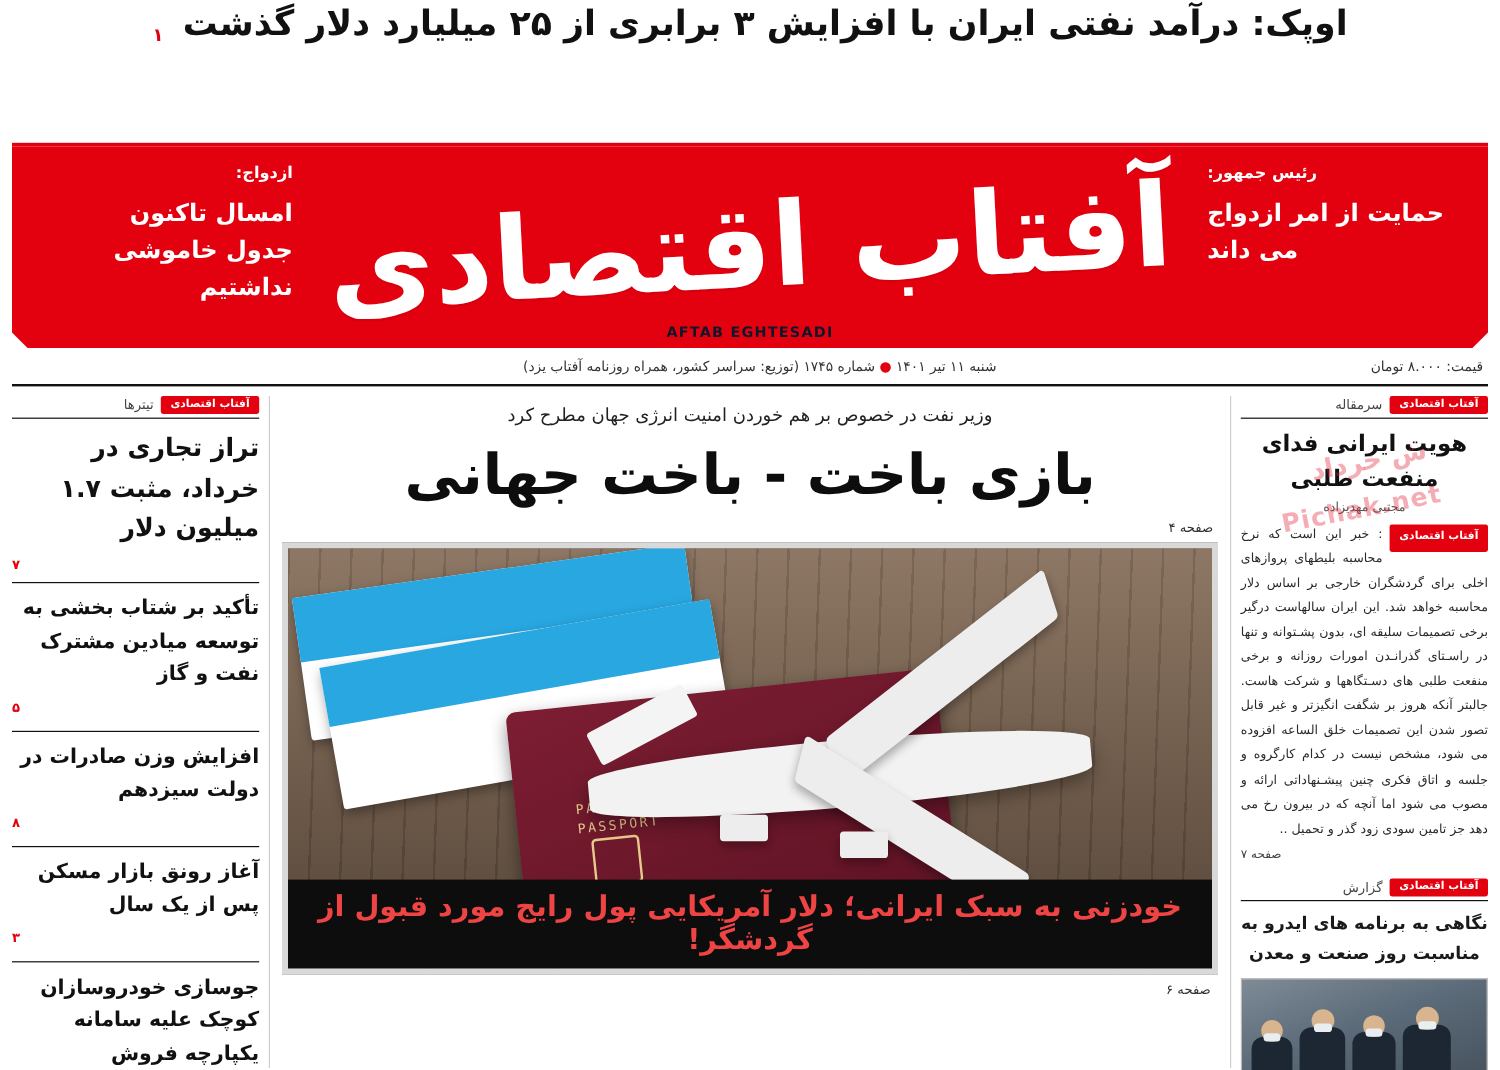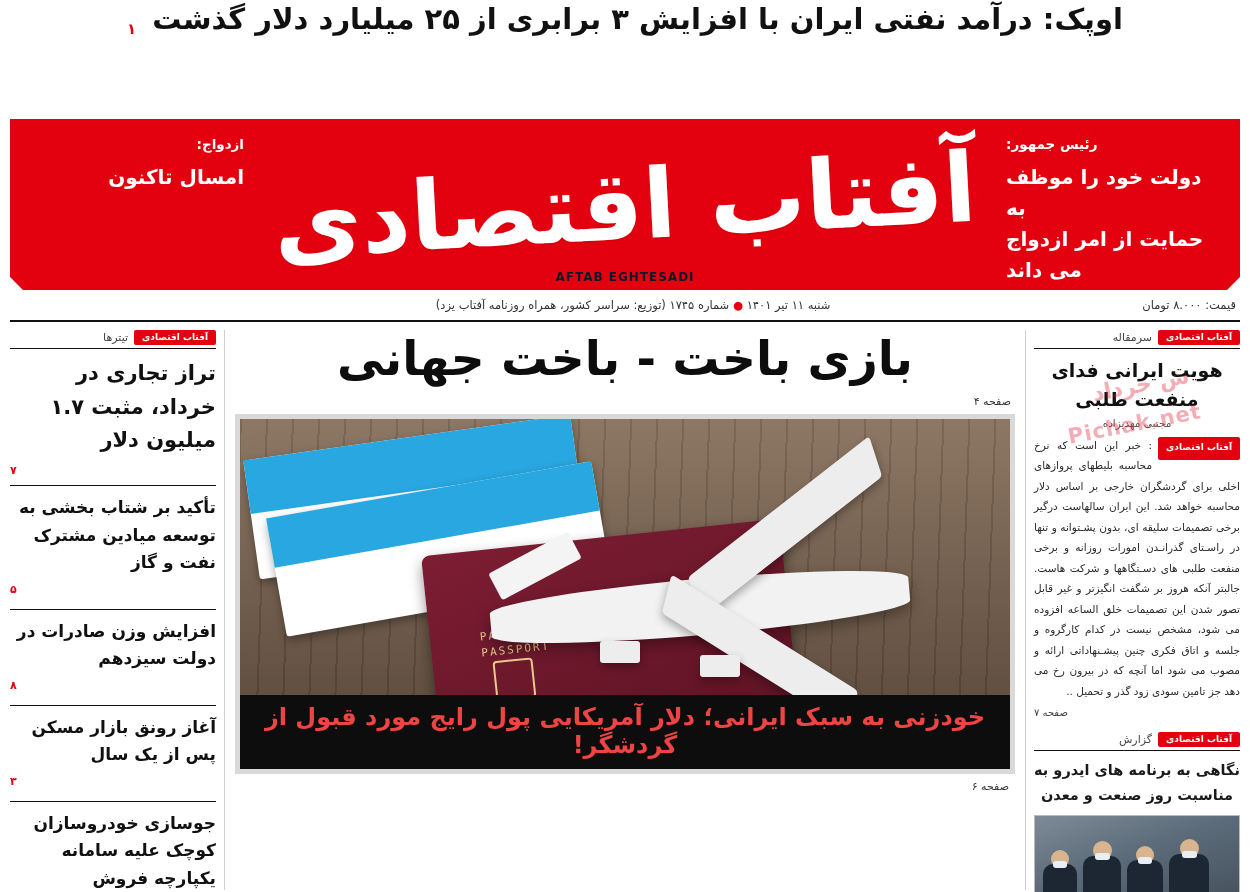--- a/index.html
+++ b/index.html
@@ -407,32 +407,32 @@
       <span class="top-banner-num">۱</span>
     </div>
   </div>
 
   <div class="masthead">
     <div class="mast-corner l"></div>
     <div class="mast-corner r"></div>
 
     <div class="mast-side right">
       <div class="mast-kicker">رئیس جمهور:</div>
-      <div class="mast-line">دولت خود را موظف به</div>
       <div class="mast-line">حمایت از امر ازدواج می داند</div>
     </div>
 
     <div class="mast-logo">
       <div class="logo-text">آفتاب اقتصادی</div>
       <div class="logo-small">AFTAB EGHTESADI</div>
     </div>
 
     <div class="mast-side left">
       <div class="mast-kicker">ازدواج:</div>
       <div class="mast-line">امسال تاکنون</div>
+      <div class="mast-line">جدول خاموشی نداشتیم</div>
     </div>
   </div>
 
   <div class="infobar">
     <div>قیمت: ۸.۰۰۰ تومان</div>
     <div class="center">
       <span>شنبه ۱۱ تیر ۱۴۰۱</span>
       <span class="dot">●</span>
       <span>شماره ۱۷۴۵</span>
       <span>(توزیع: سراسر کشور، همراه روزنامه آفتاب یزد)</span>
@@ -476,20 +476,21 @@
         <div class="mask" style="left:103px; bottom:62px; width:14px; height:7px;"></div>
 
         <div class="fig" style="left:134px; width:40px; height:72px;"></div>
         <div class="head" style="left:145px; bottom:68px; width:19px; height:19px;"></div>
         <div class="mask" style="left:147px; bottom:68px; width:15px; height:7px;"></div>
 
       </div>
     </div>
 
     <div class="col-center">
+      <div class="lead-kicker">وزیر نفت در خصوص بر هم خوردن امنیت انرژی جهان مطرح کرد</div>
       <div class="lead-head">بازی باخت - باخت جهانی</div>
       <div class="lead-page">صفحه ۴</div>
 
       <div class="photo-box">
         <div class="photo-scene"></div>
 
         <div class="ticket" style="left:10px; top:18px; width:330px; height:120px; transform:rotate(-8deg);">
           <div class="band" style="left:0; top:0; width:330px; height:54px;"></div>
           <div style="position:absolute; right:10px; bottom:10px; font-size:13px; letter-spacing:3px; color:#5a5a5a; font-family:'DejaVu Sans Mono',monospace;">BOARDING PASS</div>
         </div>

